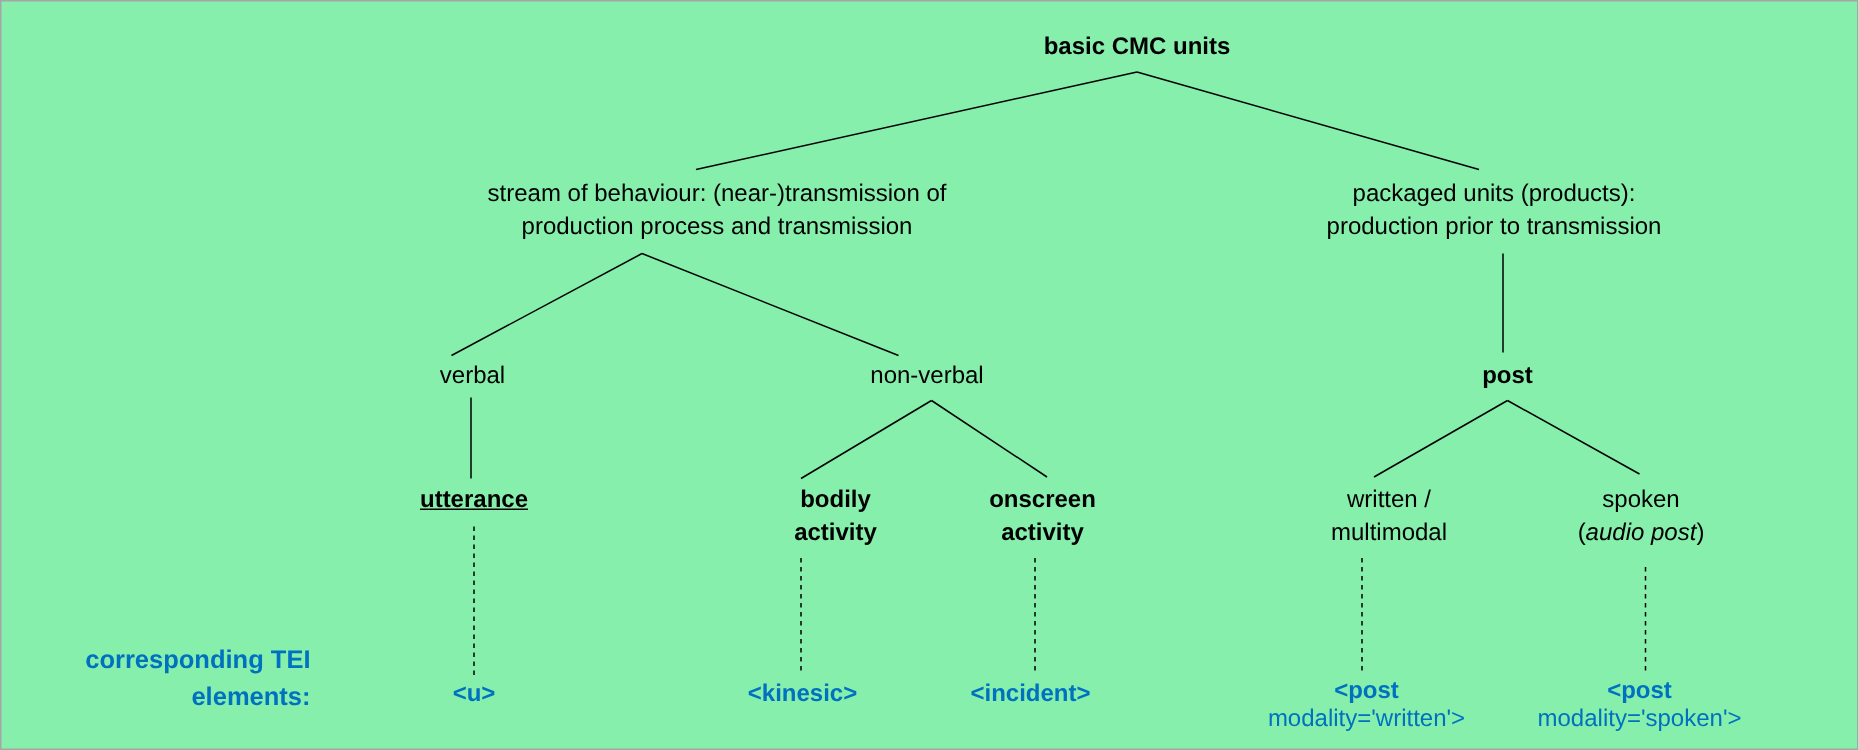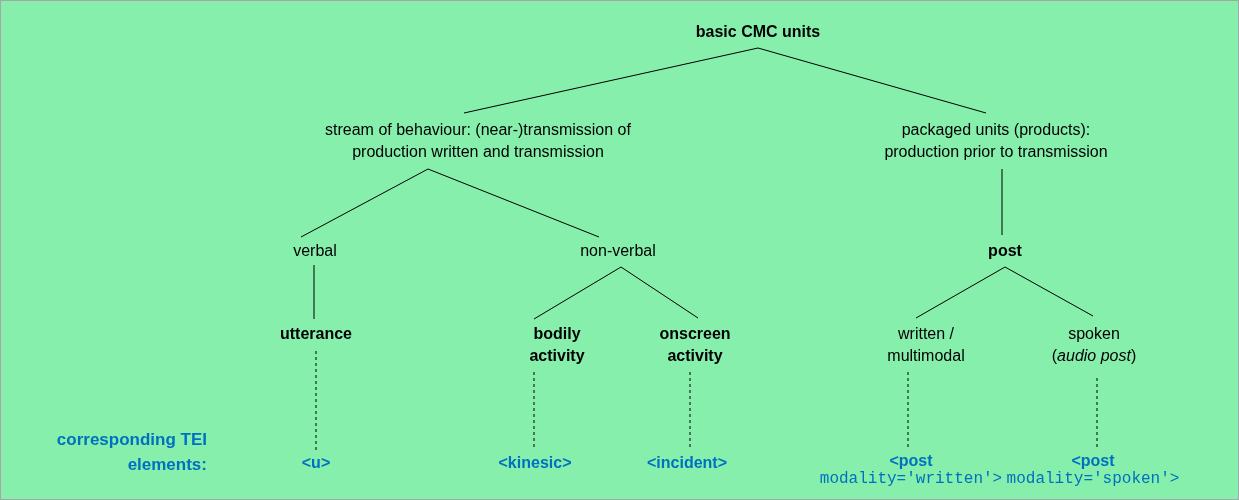--- a/index.html
+++ b/index.html
@@ -37,21 +37,21 @@
   .tei-node{
     position:absolute;
     transform:translateX(-50%);
     text-align:center;
     font-size:16px;
     font-weight:bold;
     color:#0070C0;
     line-height:19px;
     white-space:nowrap;
   }
-  .tei-node .attr-line{font-weight:normal;font-family:Liberation Mono, monospace;}
+  .tei-node .attr-line{font-weight:normal;}
 </style>
 </head>
 <body>
 
 <div id="canvas">
 
   <svg id="edges" viewBox="0 0 1237 498" xmlns="http://www.w3.org/2000/svg">
 
     <g stroke="#000000" stroke-width="1" fill="none">
       <line x1="757" y1="47" x2="463" y2="112"></line>
@@ -72,35 +72,35 @@
       <line x1="689" y1="371" x2="689" y2="449"></line>
       <line x1="907" y1="371" x2="907" y2="446"></line>
       <line x1="1096" y1="377" x2="1096" y2="446"></line>
     </g>
   </svg>
 
   <div class="node bold" style="left:757px;top:20px;">basic CMC units</div>
 
   <div class="node" style="left:477px;top:118px;">
     <div>stream of behaviour: (near-)transmission of</div>
-    <div>production written and transmission</div>
+    <div>production process and transmission</div>
   </div>
 
   <div class="node" style="left:995px;top:118px;">
     <div>packaged units (products):</div>
     <div>production prior to transmission</div>
   </div>
 
   <div class="node" style="left:314px;top:239px;">verbal</div>
 
   <div class="node" style="left:617px;top:239px;">non-verbal</div>
 
   <div class="node bold" style="left:1004px;top:239px;">post</div>
 
-  <div class="node bold" style="left:315px;top:322px;">utterance</div>
+  <div class="node bold" style="left:315px;top:322px;text-decoration:underline;">utterance</div>
 
   <div class="node bold" style="left:536px;top:322px;margin-left:20px;">
     <div>bodily</div>
     <div>activity</div>
   </div>
 
   <div class="node bold" style="left:694px;top:322px;">
     <div>onscreen</div>
     <div>activity</div>
   </div>

